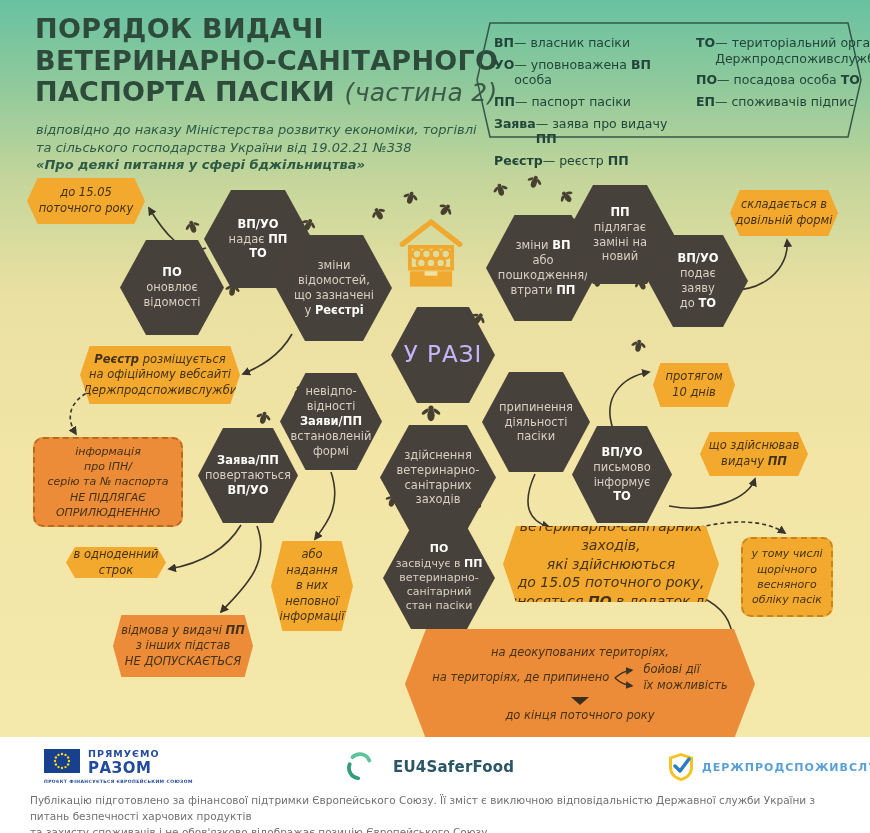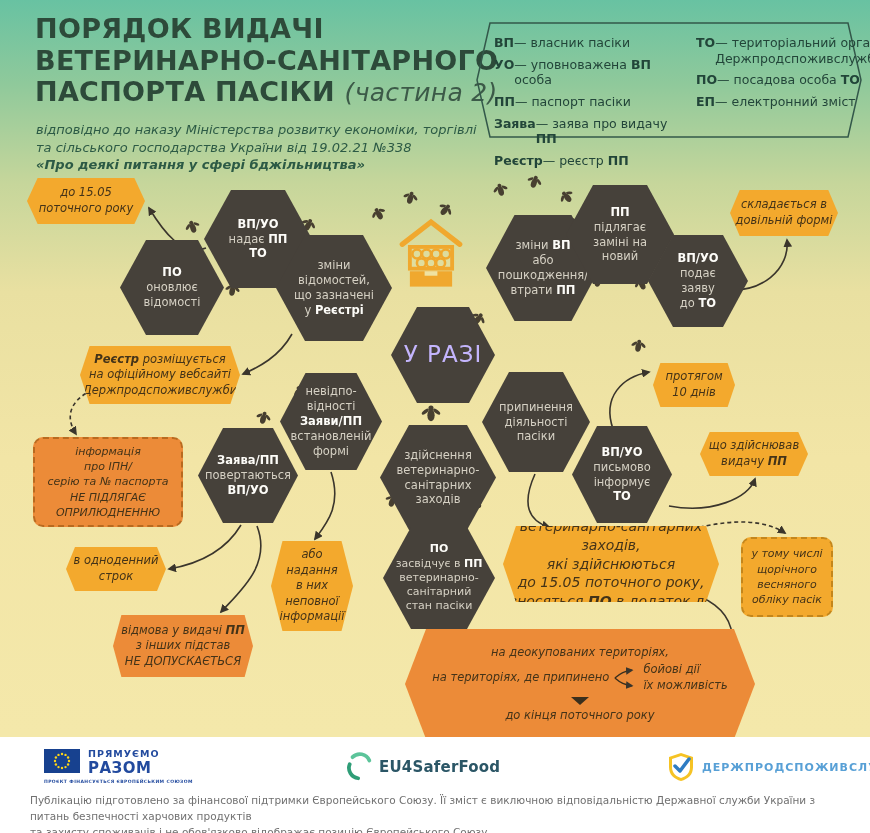--- a/index.html
+++ b/index.html
@@ -56,21 +56,21 @@
   .bee{position:absolute;pointer-events:none;}
   .wires{position:absolute;left:0;top:0;pointer-events:none;}
   .hive{position:absolute;left:399px;top:216px;}
   
   .footer{position:absolute;left:0;top:737px;width:870px;height:96px;background:#ffffff;}
   .eu-lot{position:absolute;left:44px;top:12px;display:flex;gap:8px;align-items:flex-start;}
   .eu-text{color:var(--footer-blue);line-height:1;}
   .eu-text .t1{font-size:9.5px;font-weight:bold;letter-spacing:1px;}
   .eu-text .t2{font-size:15px;font-weight:bold;letter-spacing:.5px;margin-top:2px;}
   .eu-sub{position:absolute;left:44px;top:42px;font-size:4.5px;color:var(--footer-blue);letter-spacing:.4px;font-weight:bold;}
-  .eu4{position:absolute;left:345px;top:14px;display:flex;align-items:center;gap:4px;}
+  .eu4{position:absolute;left:345px;top:14px;display:flex;align-items:center;gap:18px;}
   .eu4 .txt{font-size:15px;font-weight:bold;color:var(--eu4-teal);letter-spacing:.2px;}
   .dpss{position:absolute;left:668px;top:15px;display:flex;align-items:center;gap:8px;}
   .dpss .txt{font-size:11px;font-weight:bold;color:var(--dpss-blue);letter-spacing:1px;}
   .disclaimer{position:absolute;left:30px;top:56px;width:820px;font-size:10.5px;color:#707070;line-height:1.5;}
 </style>
 </head>
 <body>
 
 <div class="canvas">
 
@@ -129,21 +129,21 @@
         <div class="item">
             <span class="abbr">ТО</span>
             <span><span> — територіальний орган Держпродспоживслужби</span></span>
           </div>
         <div class="item">
             <span class="abbr">ПО</span>
             <span><span> — посадова особа </span><b>ТО</b></span>
           </div>
         <div class="item">
             <span class="abbr">ЕП</span>
-            <span><span> — електронний зміст</span></span>
+            <span><span> — споживачів підпис</span></span>
           </div>
       </div>
     </div>
   </div>
 
   <svg class="hive" width="64" height="74" viewBox="0 0 100 115">
     <path d="M5,44 L50,9 L95,44" fill="none" stroke="#f0a82e" stroke-width="8" stroke-linecap="round"></path>
     <rect x="17" y="48" width="66" height="34" fill="none" stroke="#f0a82e" stroke-width="6"></rect>
     <g fill="none" stroke="#f0a82e" stroke-width="4">
       <circle cx="28" cy="59" r="7"></circle>
@@ -301,21 +301,21 @@
     </div>
   <div class="tag" style="left:653px;top:363px;width:82px;height:44px">
       <div><span>протягом</span><br><span>10 днів</span></div>
     </div>
   <div class="tag" style="left:700px;top:432px;width:108px;height:44px">
       <div><span>що здійснював</span><br><span>видачу </span><b>ПП</b></div>
     </div>
   <div class="tag" style="left:271px;top:541px;width:82px;height:90px;clip-path:polygon(14% 0,86% 0,100% 50%,86% 100%,14% 100%,0 50%)">
       <div><span>або</span><br><span>надання</span><br><span>в них</span><br><span>неповної</span><br><span>інформації</span></div>
     </div>
-  <div class="tag" style="left:66px;top:547px;width:100px;height:44px">
+  <div class="tag" style="left:66px;top:547px;width:100px;height:31px">
       <div><span>в одноденний</span><br><span>строк</span></div>
     </div>
   <div class="tag wide" style="left:503px;top:526px;width:216px;height:76px;font-size:14px">
       <div><span>Результати</span><br><span>ветеринарно-санітарних заходів,</span><br><span>які здійснюються</span><br><span>до 15.05 поточного року,</span><br><span>вносяться </span><b>ПО</b><span> в додаток до </span><b>ПП</b></div>
     </div>
   <div class="dashedbox dark" style="left:33px;top:437px;width:146px;height:86px;font-size:11px">
       <div><span>інформація</span><br><span>про ІПН/</span><br><span>серію та № паспорта</span><br><span>НЕ ПІДЛЯГАЄ</span><br><span>ОПРИЛЮДНЕННЮ</span></div>
     </div>
   <div class="dashedbox light" style="left:741px;top:537px;width:88px;height:76px;font-size:11px">
       <div><span>у тому числі</span><br><span>щорічного</span><br><span>весняного</span><br><span>обліку пасік</span></div>

